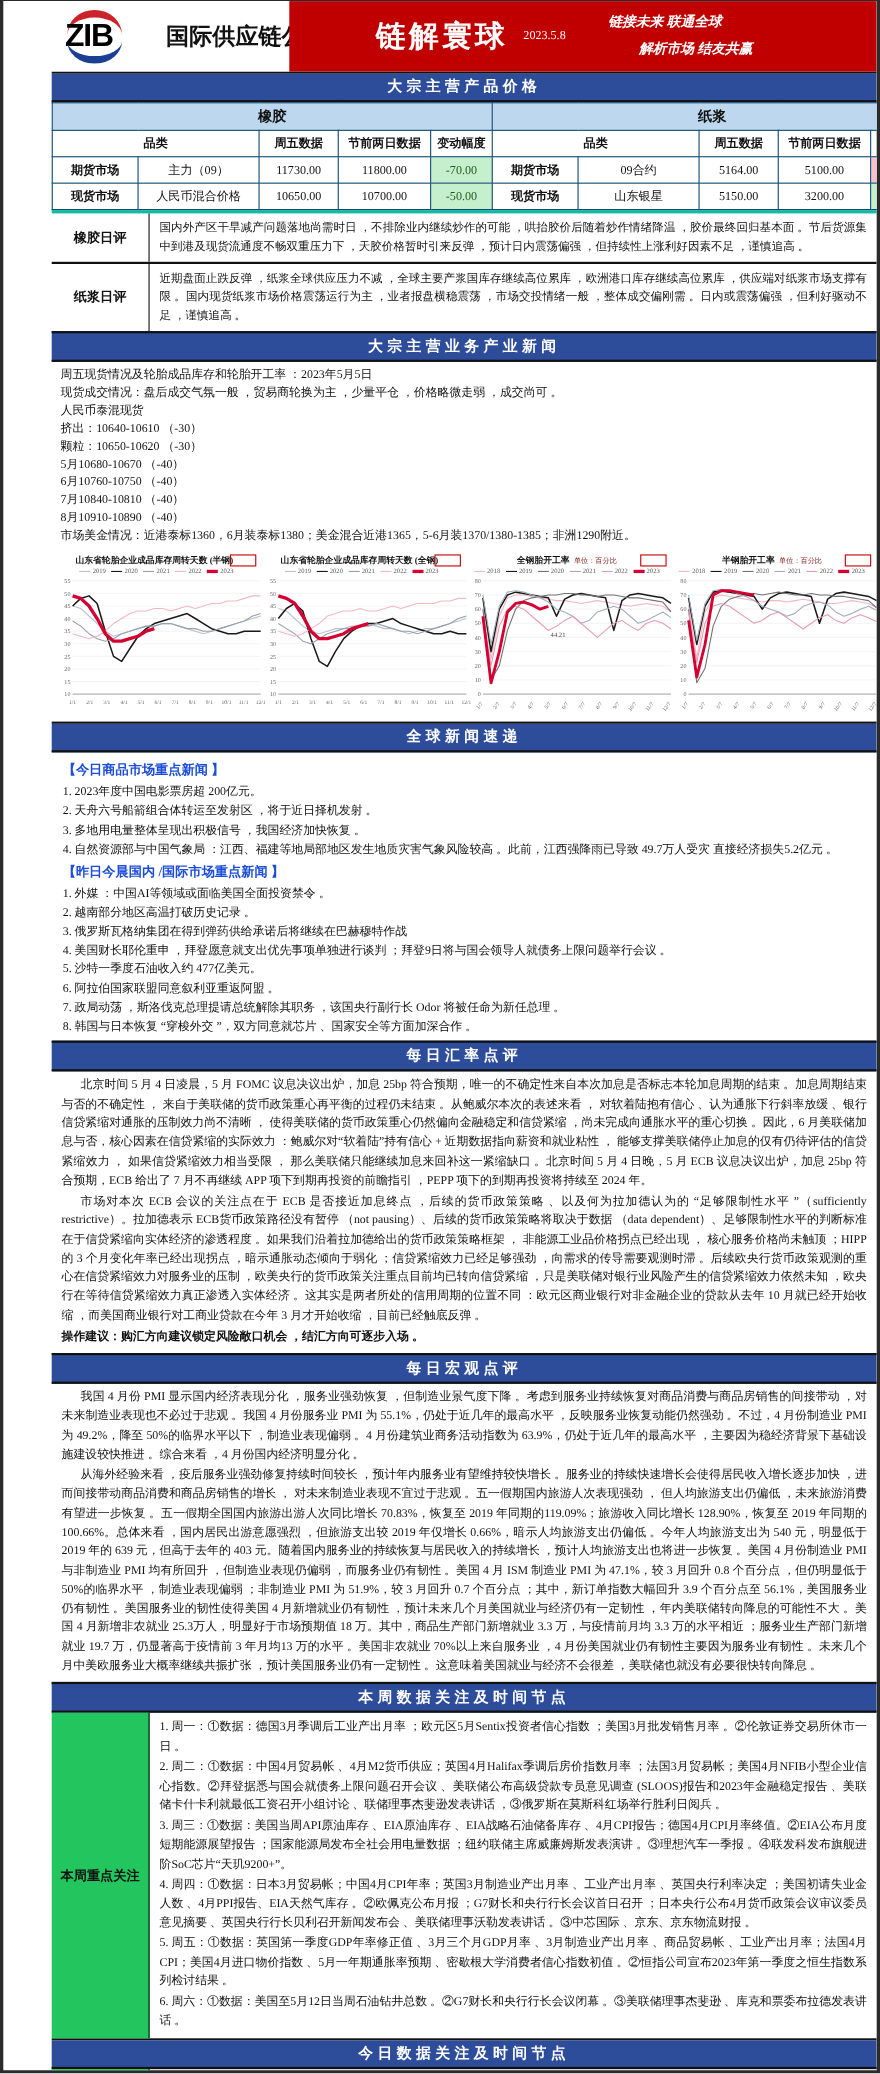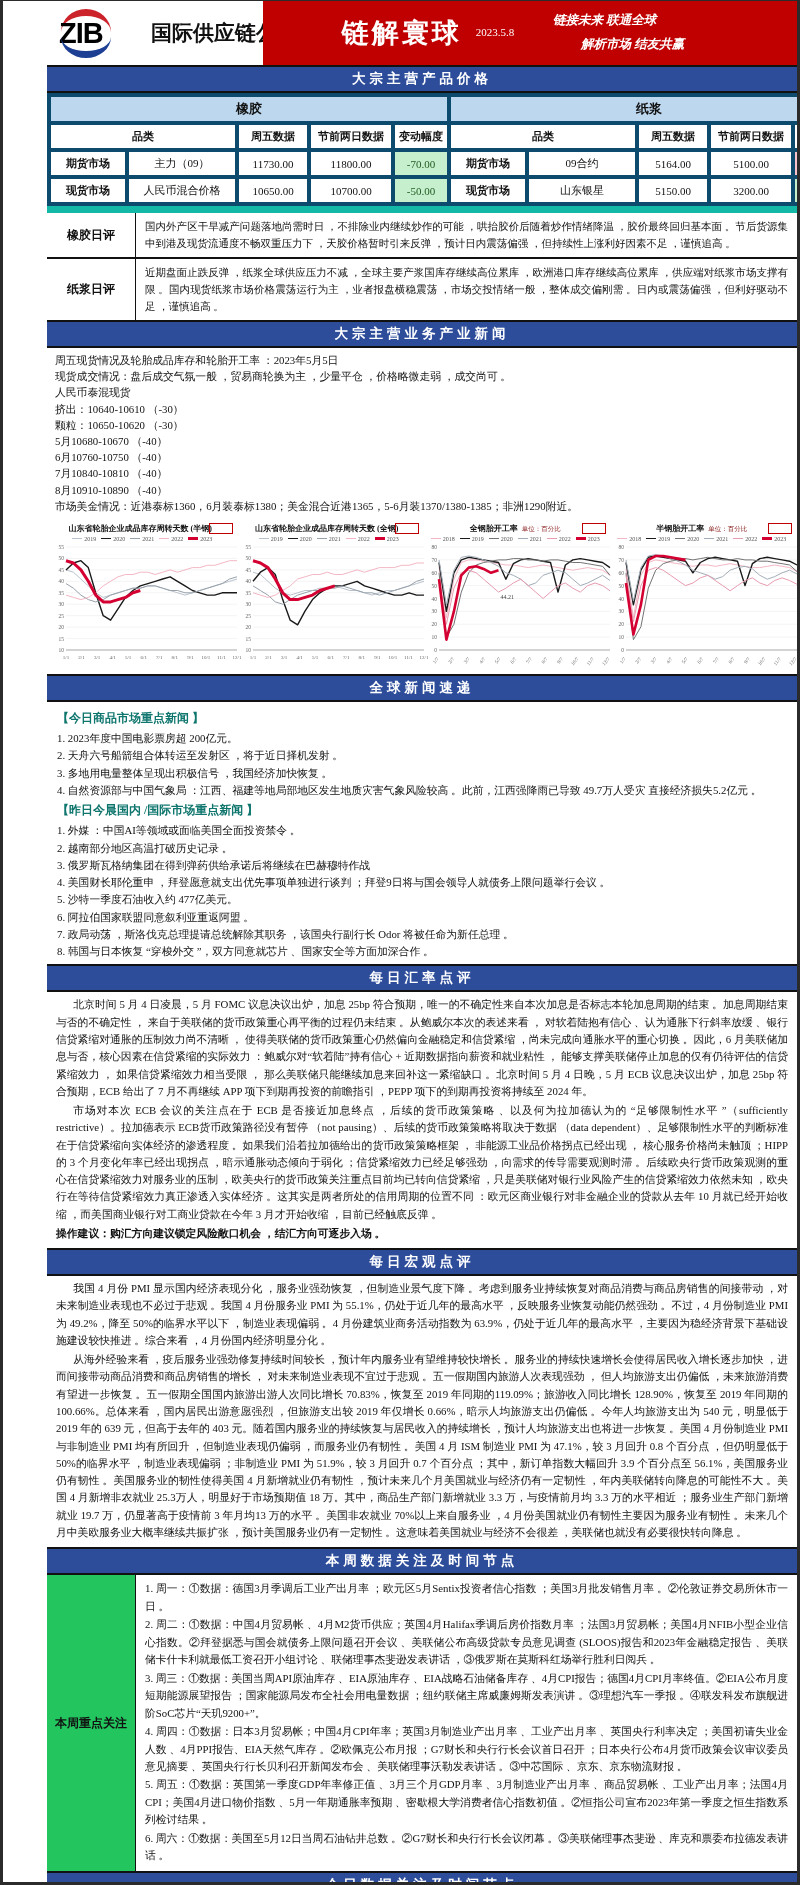--- a/index.html
+++ b/index.html
@@ -20,21 +20,21 @@
   .title-group{flex:1;display:flex;justify-content:center;align-items:center;gap:14px;padding-left:40px;}
   .report-title{font-size:27px;font-weight:bold;letter-spacing:3px;}
   .report-date{font-size:11px;padding-bottom:3px;}
   .slogans{width:230px;font-size:12.5px;font-weight:bold;font-style:italic;line-height:1.9;padding-right:14px;}
   .slogan2{padding-left:28px;}
   
   .bar{background:#2d4d9b;color:#fff;text-align:center;font-weight:bold;font-size:13.5px;letter-spacing:4px;
        padding:3px 0;border-top:2px solid #111;border-bottom:2px solid #111;}
   
   table.price{width:100%;border-collapse:collapse;table-layout:fixed;font-size:11px;}
-  table.price td{border:4px solid #0c4a6e;text-align:center;padding:3px 1px;height:17px;overflow:hidden;}
+  table.price td{border:1px solid #0c4a6e;text-align:center;padding:3px 1px;height:17px;overflow:hidden;}
   .grp{background:#bdd7ee;font-weight:bold;font-size:13px;}
   .hdr{font-weight:bold;}
   .chg-down{background:#c6efce;color:#1f5b1f;}
   .chg-up{background:#f6c3cc;color:#c00000;}
   
   .review{display:flex;border-bottom:2px solid #111;}
   .review-label{width:88px;flex:0 0 auto;display:flex;align-items:center;justify-content:center;
                 font-weight:bold;font-size:12px;border-right:1px solid #111;}
   .review-text{flex:1;padding:5px 9px;font-size:10.5px;line-height:1.62;text-align:justify;}
   
@@ -44,21 +44,21 @@
   .charts{display:flex;padding:2px 2px 0 2px;border-bottom:2px solid #111;}
   .chart{flex:1;min-width:0;position:relative;}
   .c-title{text-align:center;font-weight:bold;font-size:8px;white-space:nowrap;overflow:hidden;padding-top:3px;}
   .c-unit{color:#8b2020;font-weight:normal;font-size:6.5px;margin-left:4px;}
   .c-legend{display:flex;justify-content:center;gap:5px;font-size:6px;color:#555;padding:2px 0 0 0;flex-wrap:nowrap;}
   .lg-item{display:flex;align-items:center;gap:2px;white-space:nowrap;}
   .lg-swatch{display:inline-block;width:10px;}
   .src-badge{position:absolute;top:3px;right:3px;width:22px;height:9px;border:1px solid #c00000;}
   
   .globalnews{padding:5px 10px 4px 10px;font-size:10.8px;line-height:1.6;}
-  .subhead{color:#0f766e;font-weight:bold;font-size:12px;padding:2px 0;}
+  .subhead{color:#1d4ed8;font-weight:bold;font-size:12px;padding:2px 0;}
   
   .commentary{padding:4px 9px;font-size:10.8px;line-height:1.6;text-align:justify;}
   .commentary p{margin:0 0 2px 0;text-indent:1.6em;}
   .advice{font-weight:bold;text-indent:0 !important;}
   
   .focus-row{display:flex;border-bottom:2px solid #111;}
   .focus-label{width:88px;flex:0 0 auto;background:#22c55e;display:flex;align-items:center;justify-content:center;
                font-weight:bold;font-size:12px;border-right:1px solid #111;}
   .focus-body{flex:1;padding:5px 9px;font-size:10.8px;line-height:1.62;text-align:justify;}
   .focus-body div{margin-bottom:1px;}
@@ -140,21 +140,21 @@
       <td class="chg-down">-50.00</td>
       <td class="hdr">现货市场</td>
       <td>山东银星</td>
       <td>5150.00</td>
       <td>3200.00</td>
       <td class="chg-down">-50.00</td>
     </tr>
   </tbody>
     </table>
 
-  <div class="review" style="border-top:7px solid #14b8a6">
+  <div class="review" style="border-top:3px solid #14b8a6">
     <div class="review-label">橡胶日评</div>
     <div class="review-text">国内外产区干旱减产问题落地尚需时日 ，不排除业内继续炒作的可能 ，哄抬胶价后随着炒作情绪降温 ，胶价最终回归基本面 。节后货源集中到港及现货流通度不畅双重压力下 ，天胶价格暂时引来反弹 ，预计日内震荡偏强 ，但持续性上涨利好因素不足 ，谨慎追高 。</div>
   </div>
   <div class="review" style="border-bottom:none">
     <div class="review-label">纸浆日评</div>
     <div class="review-text">近期盘面止跌反弹 ，纸浆全球供应压力不减 ，全球主要产浆国库存继续高位累库 ，欧洲港口库存继续高位累库 ，供应端对纸浆市场支撑有限 。国内现货纸浆市场价格震荡运行为主 ，业者报盘横稳震荡 ，市场交投情绪一般 ，整体成交偏刚需 。日内或震荡偏强 ，但利好驱动不足 ，谨慎追高 。</div>
   </div>
 
   <div class="bar">大宗主营业务产业新闻</div>
   <div class="industry">

